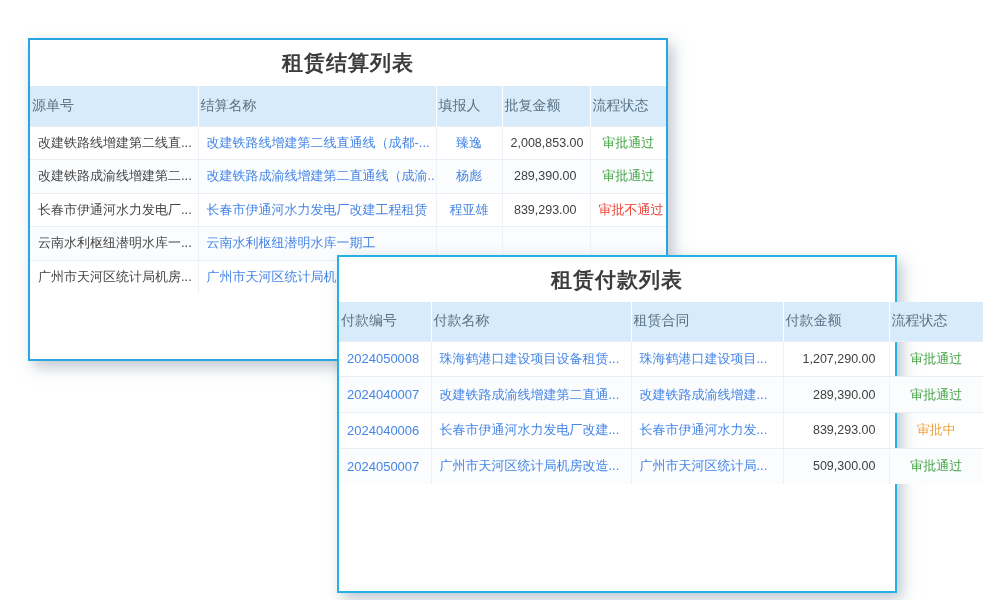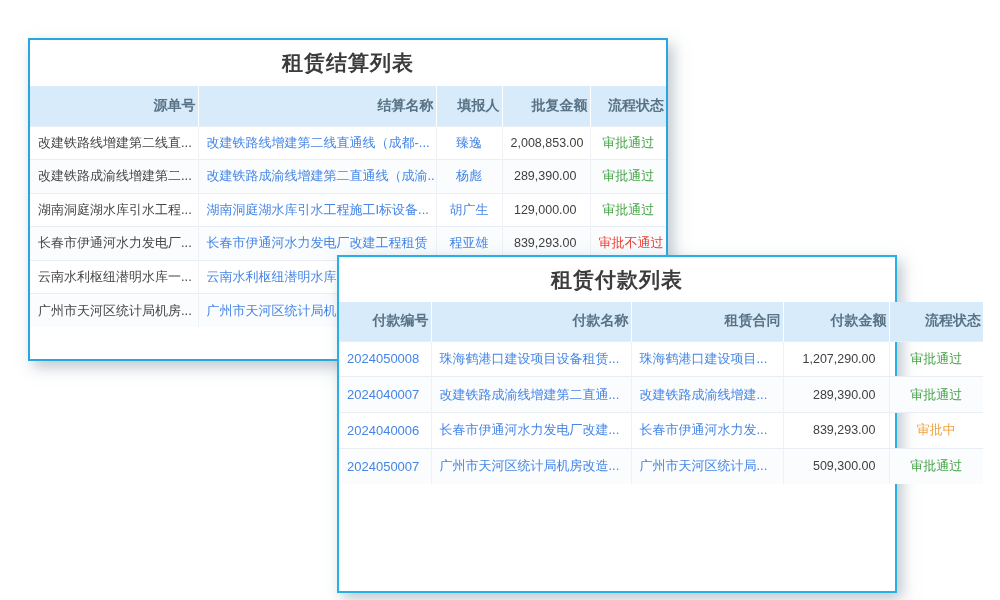--- a/index.html
+++ b/index.html
@@ -24,21 +24,21 @@
   #payment-card{left:337px;top:255px;width:560px;height:338px;border-color:var(--card2-border);z-index:2;}
   .card-title{
     display:flex;align-items:center;justify-content:center;
     font-weight:bold;color:#3c3c3c;font-size:21px;letter-spacing:1px;
   }
   #settlement-card .card-title{height:46px;}
   #payment-card .card-title{height:45px;}
   table{width:100%;border-collapse:collapse;table-layout:fixed;}
   thead th{
     background:var(--header-bg);color:var(--header-text);
-    font-weight:bold;font-size:14px;text-align:right;
+    font-weight:normal;font-size:14px;text-align:left;
     border-left:1px solid rgba(255,255,255,0.95);
     overflow:hidden;white-space:nowrap;padding:0 2px;
   }
   thead th:first-child{border-left:none;}
   #settlement-card thead th{height:40px;}
   #payment-card thead th{height:39px;}
   tbody td{
     font-size:13px;color:var(--dark-text);
     border-top:1px solid #e9eef4;border-left:1px solid #eef2f7;
     padding:0 8px;white-space:nowrap;overflow:hidden;
@@ -81,27 +81,20 @@
           <td class="left link">改建铁路线增建第二线直通线（成都-...</td>
           <td class="link">臻逸</td>
           <td class="amount">2,008,853.00</td>
           <td class="status" style="color: rgb(71, 164, 71);">审批通过</td>
         </tr>
         <tr>
           <td class="left">改建铁路成渝线增建第二...</td>
           <td class="left link">改建铁路成渝线增建第二直通线（成渝...</td>
           <td class="link">杨彪</td>
           <td class="amount">289,390.00</td>
-          <td class="status" style="color: rgb(71, 164, 71);">审批通过</td>
-        </tr>
-        <tr>
-          <td class="left">湖南洞庭湖水库引水工程...</td>
-          <td class="left link">湖南洞庭湖水库引水工程施工I标设备...</td>
-          <td class="link">胡广生</td>
-          <td class="amount">129,000.00</td>
           <td class="status" style="color: rgb(71, 164, 71);">审批通过</td>
         </tr>
         <tr>
           <td class="left">长春市伊通河水力发电厂...</td>
           <td class="left link">长春市伊通河水力发电厂改建工程租赁</td>
           <td class="link">程亚雄</td>
           <td class="amount">839,293.00</td>
           <td class="status" style="color: rgb(238, 63, 51);">审批不通过</td>
         </tr>
         <tr>

